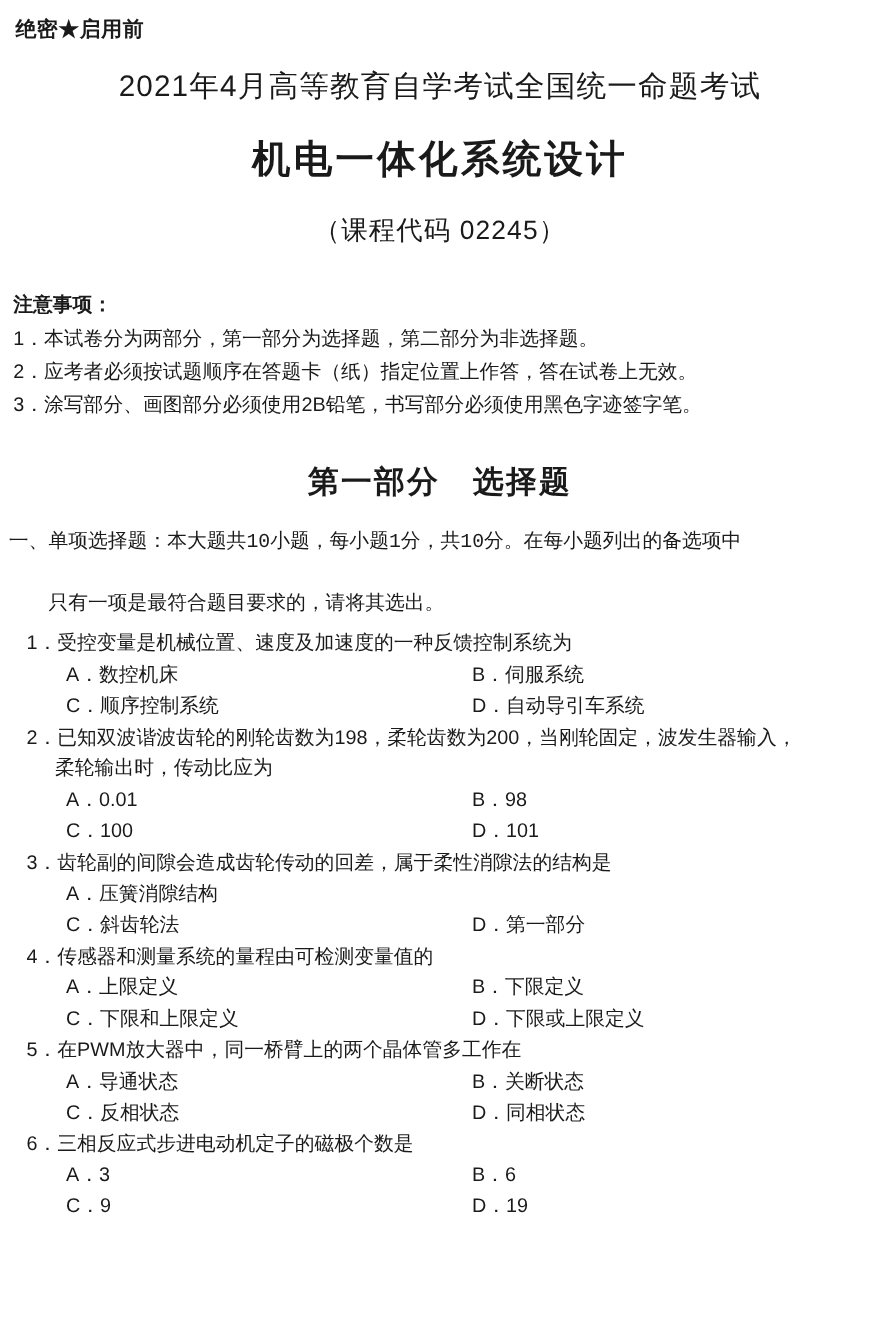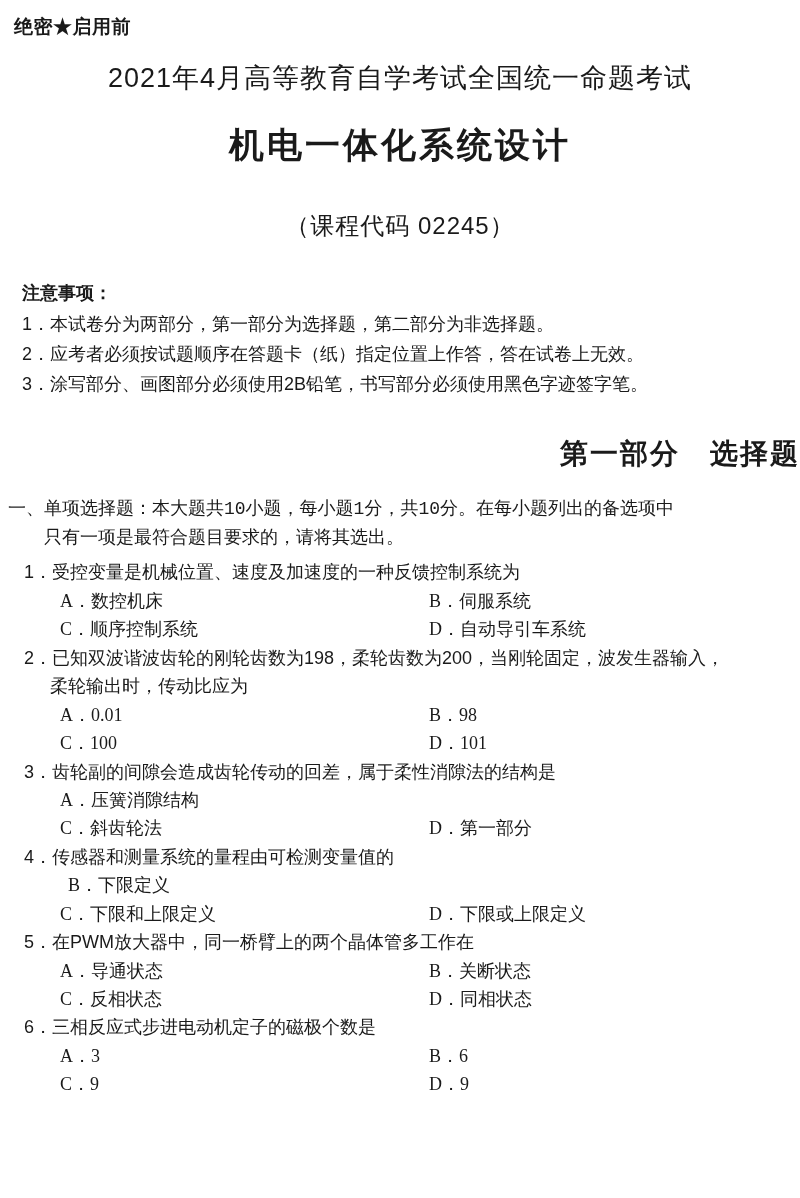--- a/index.html
+++ b/index.html
@@ -47,61 +47,61 @@
     font-weight: bold;
     font-size: 35px;
     letter-spacing: 3px;
     margin-top: 30px;
     line-height: 1.2;
   }
   .course-code {
     font-family: "Liberation Sans", "DejaVu Sans", sans-serif;
     font-size: 24px;
     letter-spacing: 1px;
-    margin-top: 46px;
+    margin-top: 30px;
     line-height: 1.2;
   }
   .notice-block {
     margin-top: 40px;
     padding-left: 12px;
     padding-right: 14px;
-    margin-left: 10px;
   }
   .notice-title {
     font-family: "Liberation Sans", "DejaVu Sans", sans-serif;
     font-weight: bold;
     font-size: 18px;
     margin-bottom: 6px;
   }
   .notice-item {
     font-family: "Liberation Sans", "DejaVu Sans", sans-serif;
     font-size: 18px;
     line-height: 1.55;
     margin-bottom: 2px;
     white-space: nowrap;
   }
   .part-title {
-    text-align: right;
+    text-align: center;
     font-family: "Liberation Sans", "DejaVu Sans", sans-serif;
     font-weight: bold;
     font-size: 28px;
     letter-spacing: 2px;
     margin-top: 36px;
     margin-bottom: 22px;
   }
   .section-intro {
     font-family: Liberation Mono, monospace;
     font-size: 18px;
     line-height: 1.6;
     padding-left: 8px;
     padding-right: 10px;
   }
   .section-intro .line2 {
     display: block;
     padding-left: 36px;
+    margin-top: 28px;
   }
   .questions {
     margin-top: 6px;
     padding-left: 24px;
     padding-right: 10px;
   }
   .question {
     font-family: "Liberation Sans", "DejaVu Sans", sans-serif;
     font-size: 18px;
     line-height: 1.58;
@@ -110,21 +110,20 @@
     white-space: nowrap;
   }
   .q-stem-cont {
     display: block;
     padding-left: 26px;
     white-space: nowrap;
   }
   .options-row {
     display: flex;
     padding-left: 36px;
-    font-family: Liberation Serif, serif;
   }
   .opt {
     width: 50%;
     white-space: nowrap;
   }
   .opt-right {
     padding-left: 8px;
   }
 </style>
 </head>
@@ -196,20 +195,21 @@
         <div class="opt">C．斜齿轮法</div>
         <div class="opt opt-right">D．第一部分</div>
       </div>
     </div>
 
     <div class="question">
       <div class="q-stem">
         <span>4．</span><span>传感器和测量系统的量程由可检测变量值的</span>
       </div>
       <div class="options-row">
+        <div class="opt">A．上限定义</div>
         <div class="opt opt-right">B．下限定义</div>
       </div>
       <div class="options-row">
         <div class="opt">C．下限和上限定义</div>
         <div class="opt opt-right">D．下限或上限定义</div>
       </div>
     </div>
 
     <div class="question">
       <div class="q-stem">
@@ -228,18 +228,18 @@
     <div class="question">
       <div class="q-stem">
         <span>6．</span><span>三相反应式步进电动机定子的磁极个数是</span>
       </div>
       <div class="options-row">
         <div class="opt">A．3</div>
         <div class="opt opt-right">B．6</div>
       </div>
       <div class="options-row">
         <div class="opt">C．9</div>
-        <div class="opt opt-right">D．9</div>
+        <div class="opt opt-right">D．19</div>
       </div>
     </div>
 
   </div>
 </div>
 
 </body></html>

